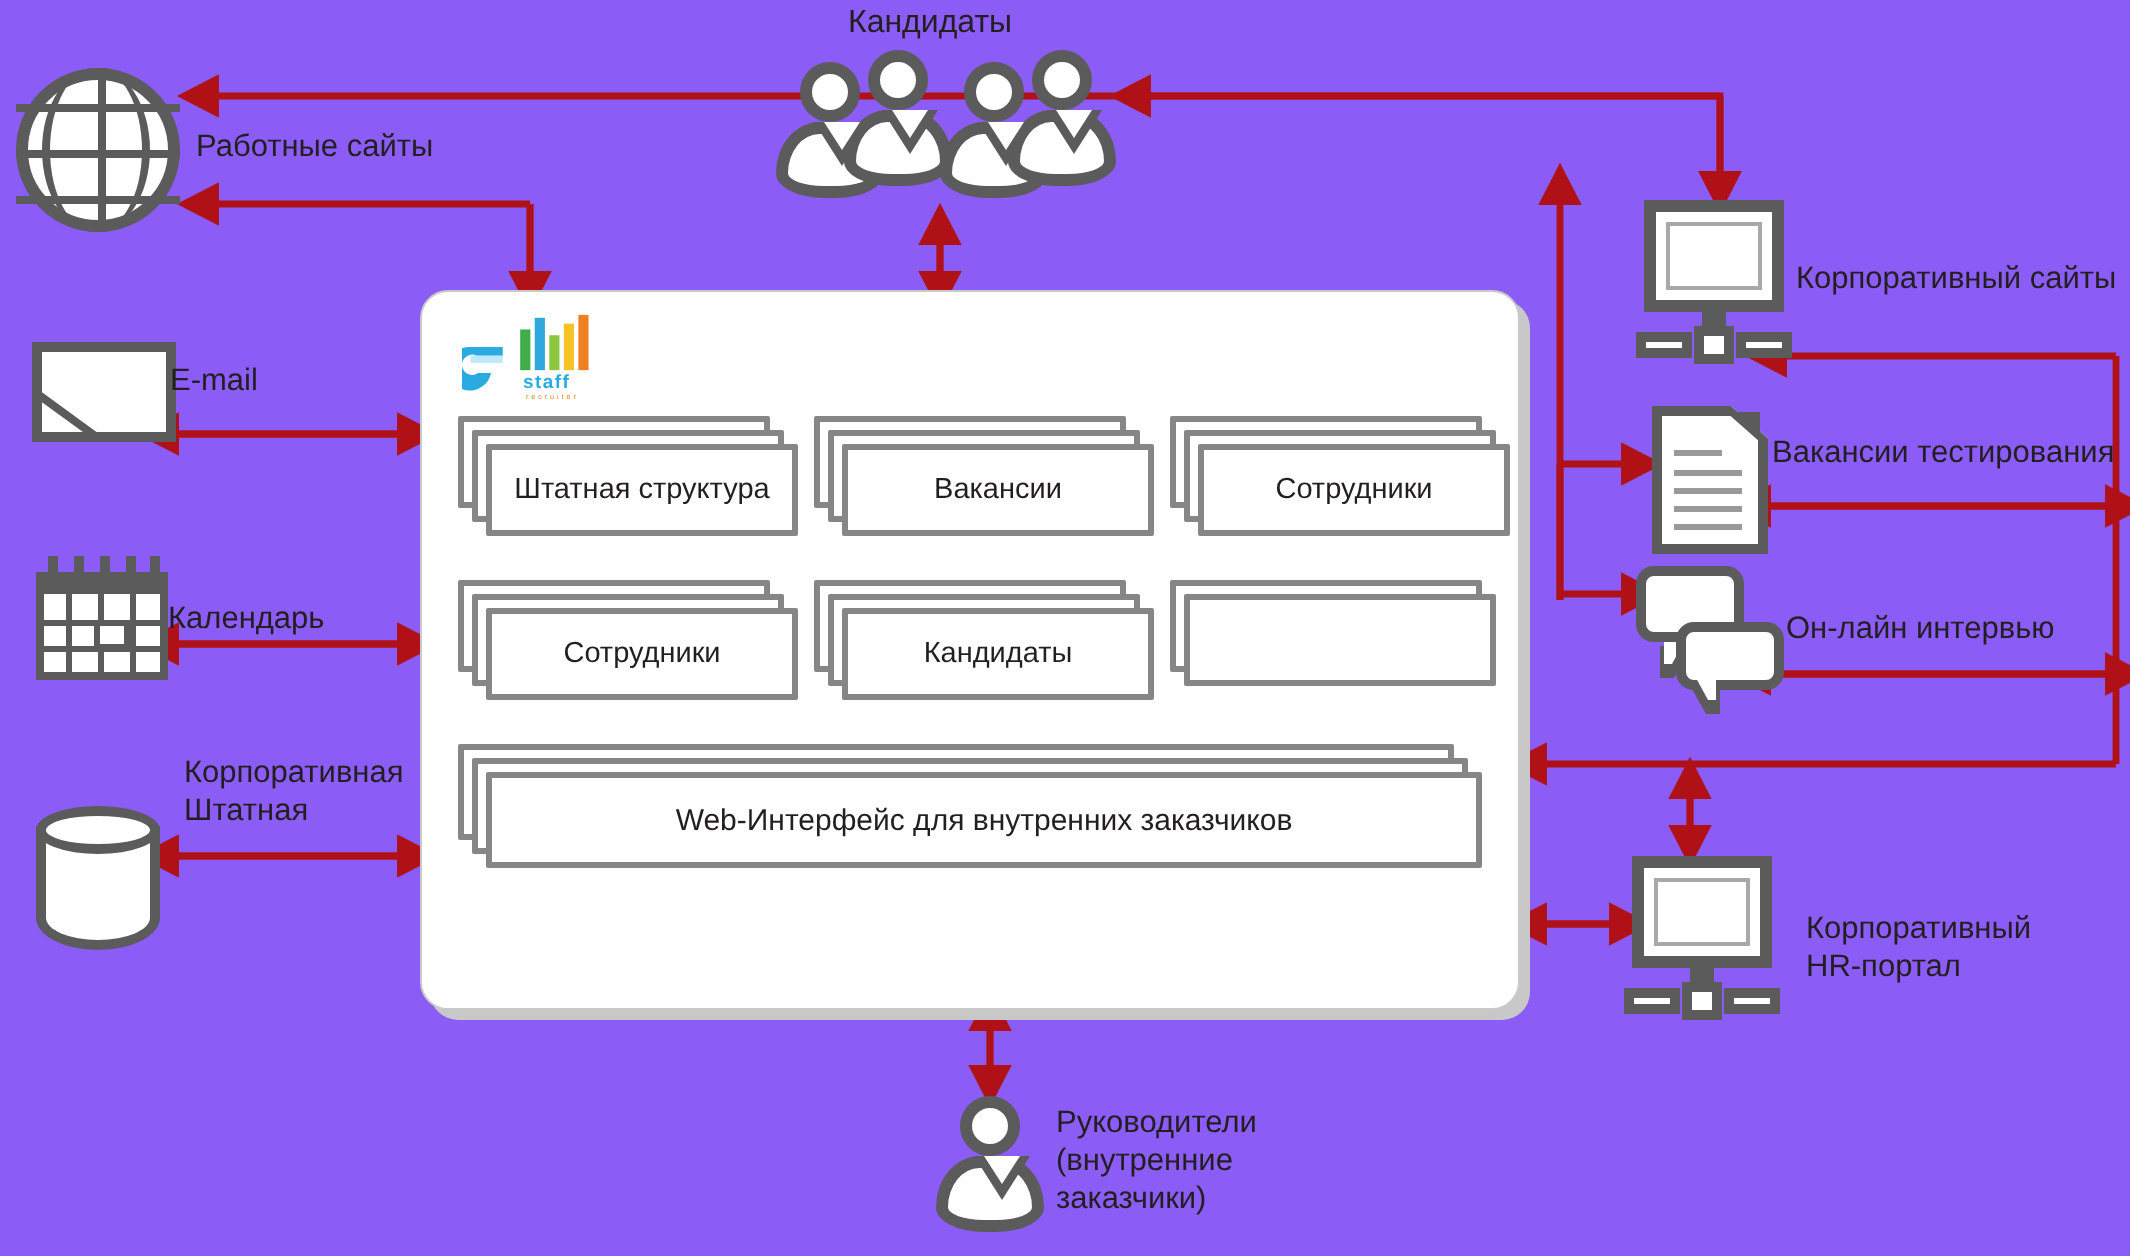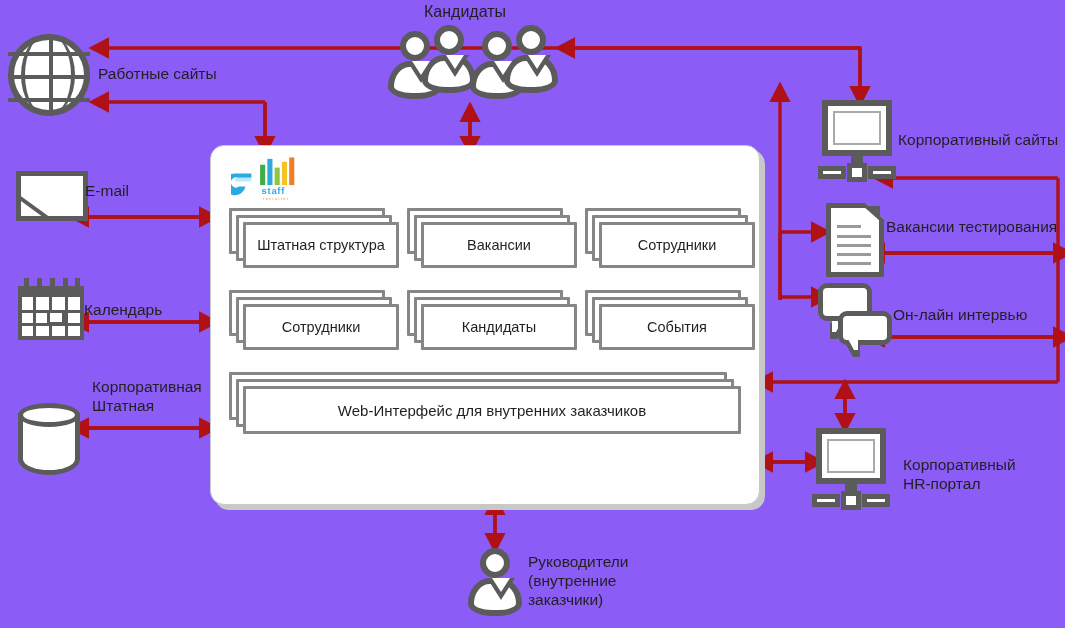--- a/index.html
+++ b/index.html
@@ -535,21 +535,20 @@
           <div class="sh sh3">Сотрудники</div>
         </div>
         <div class="stackwrap">
           <div class="sh sh1"></div>
             <div class="sh sh2"></div>
           <div class="sh sh3">Кандидаты</div>
         </div>
         <div class="stackwrap">
           <div class="sh sh1"></div>
             <div class="sh sh2"></div>
-          <div class="sh sh3">События</div>
         </div>
       </div>
       <div class="mrow">
         <div class="stackwrap wide">
           <div class="sh sh1"></div>
             <div class="sh sh2"></div>
           <div class="sh sh3">Web-Интерфейс для внутренних заказчиков</div>
         </div>
       </div>
     </div>

